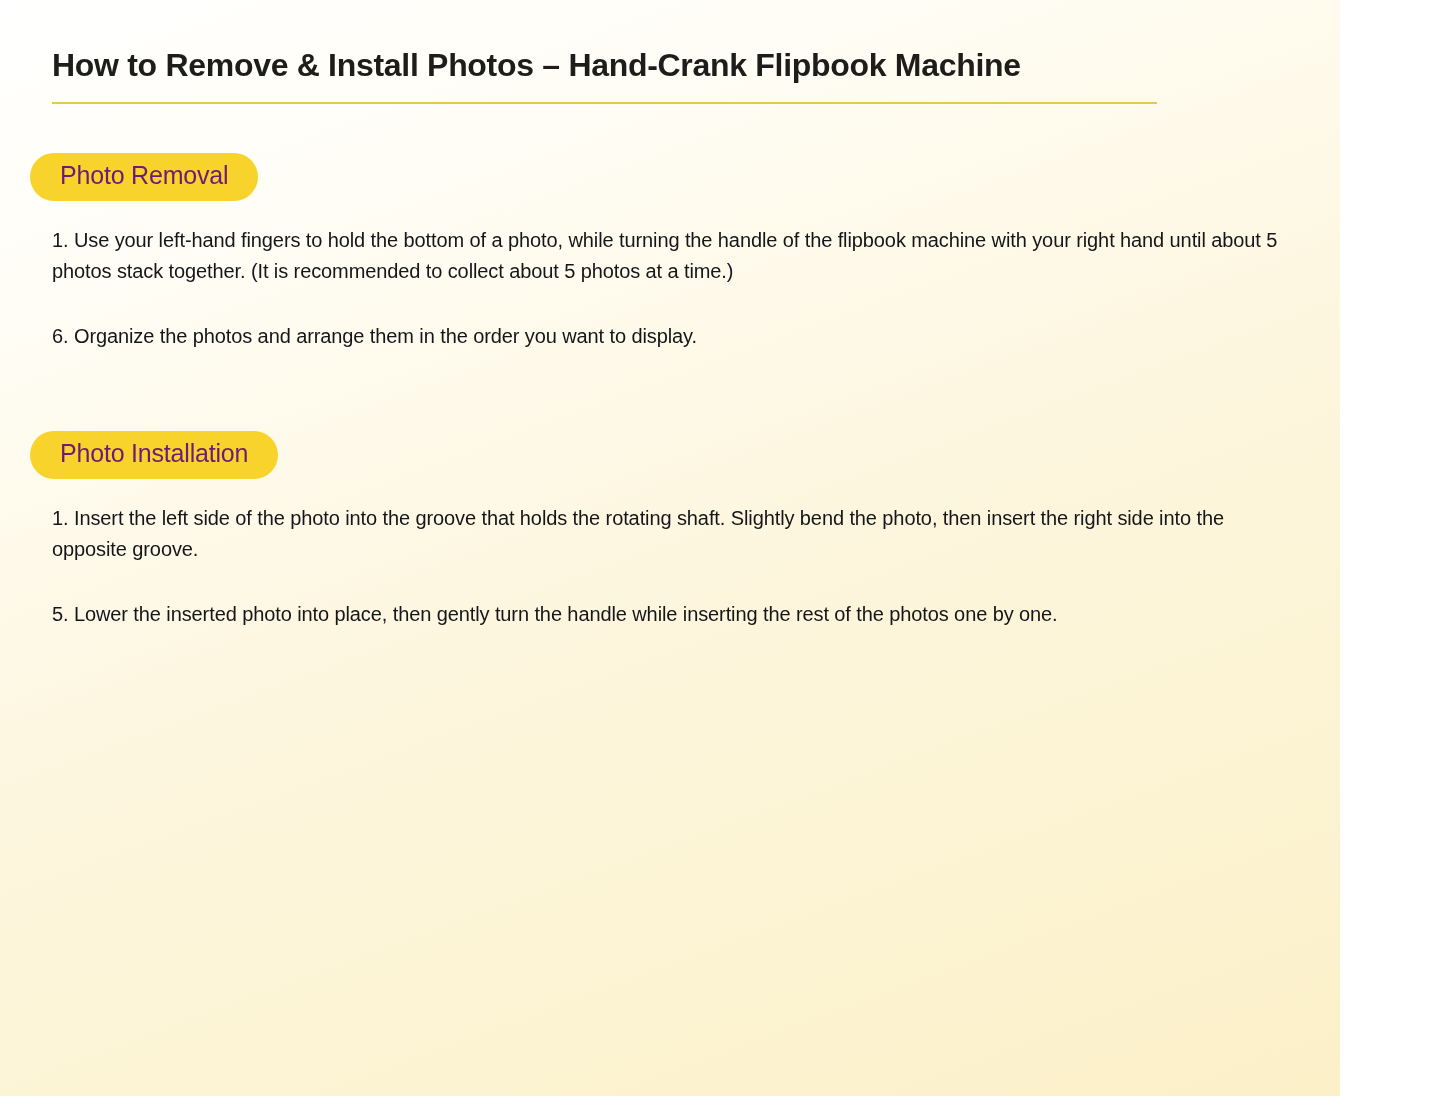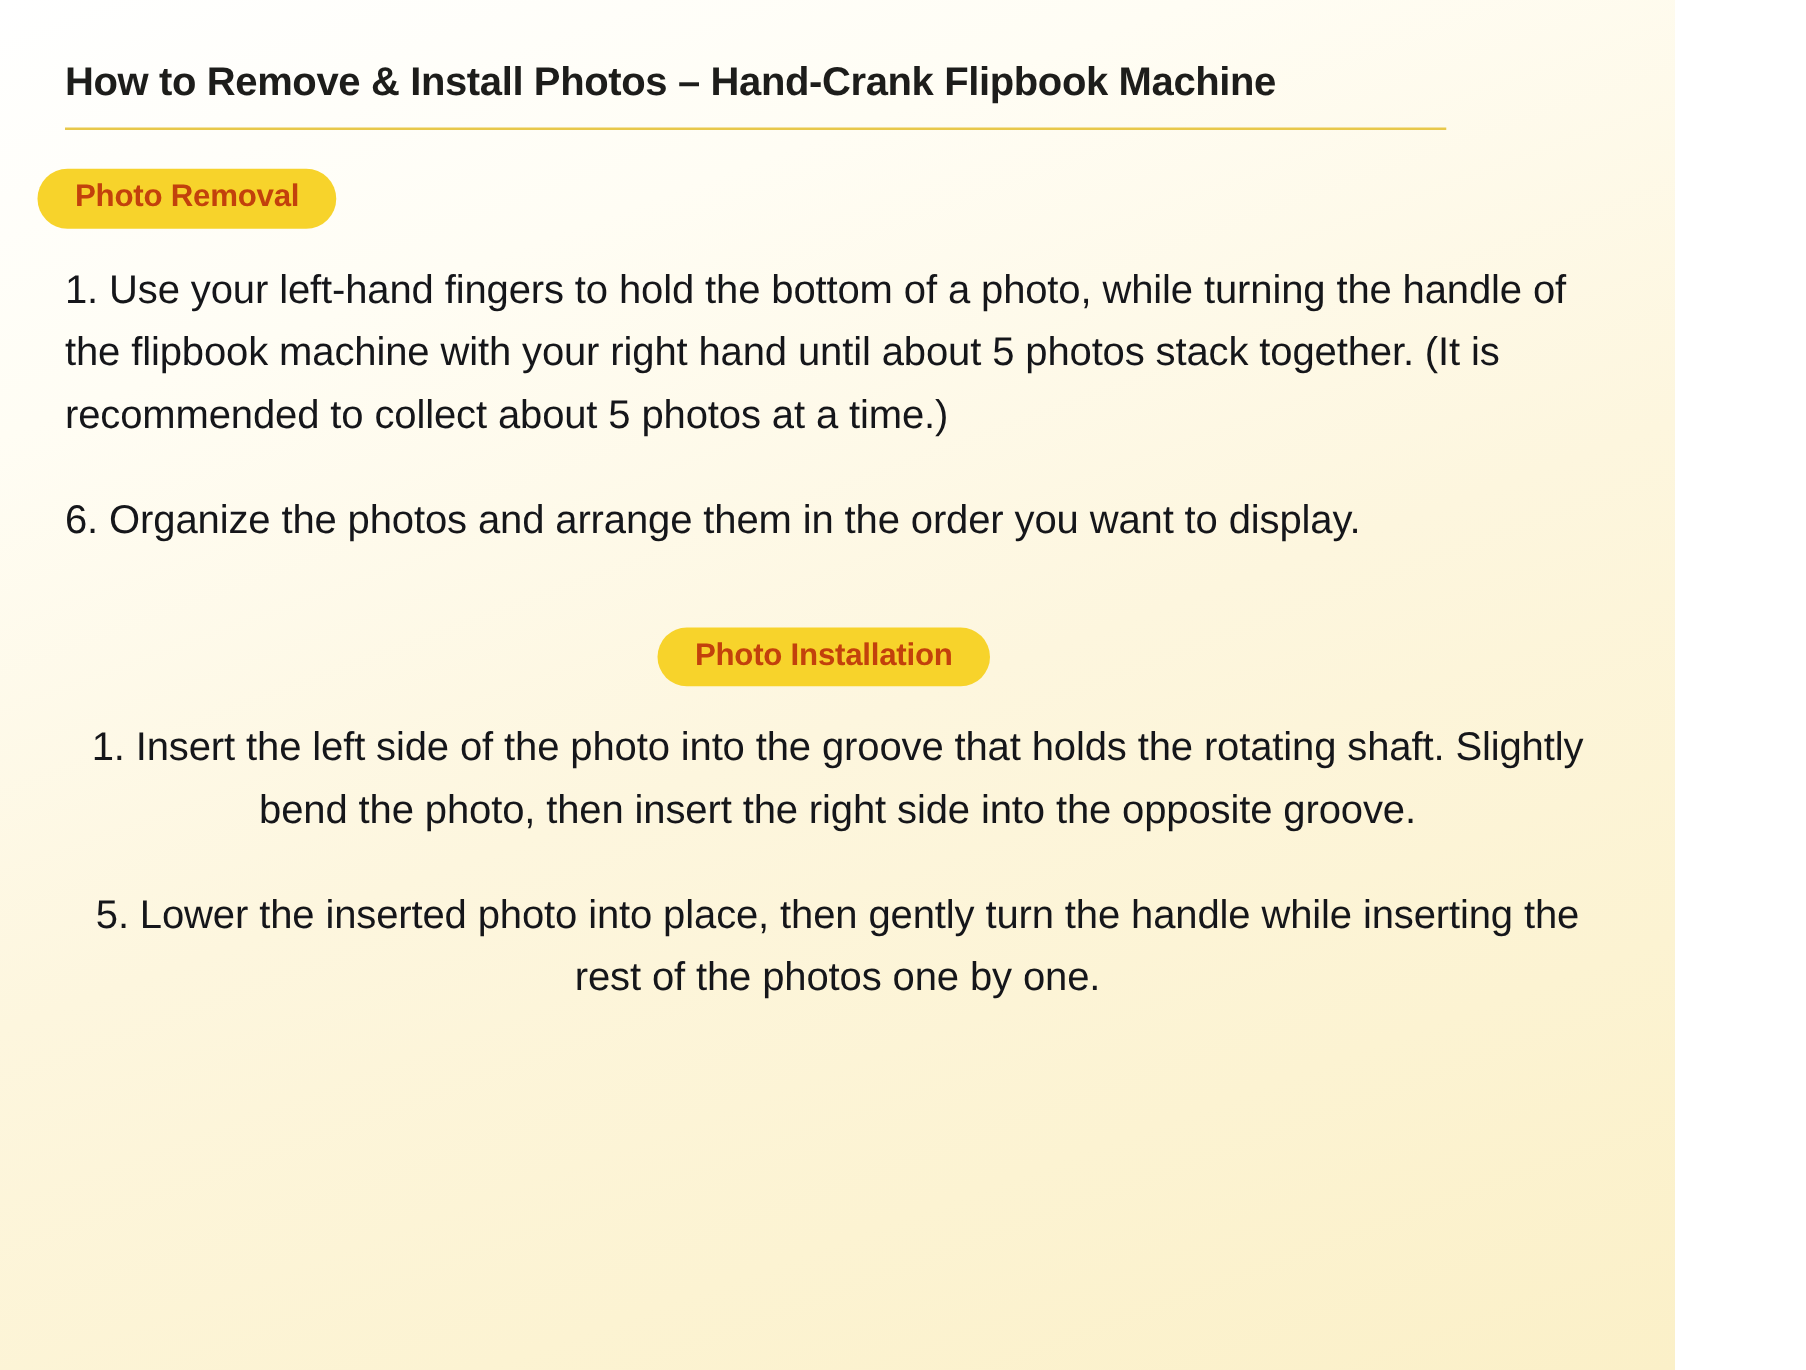--- a/index.html
+++ b/index.html
@@ -36,50 +36,49 @@
     font-size: 32px;
     font-weight: bold;
     color: #1d1d1b;
     letter-spacing: -0.3px;
     line-height: 1.2;
     margin: 0;
   }
   .section-pill {
     display: inline-block;
     background: #f7d32b;
-    color: #c2410c;
+    color: #701a75;
     font-size: 25px;
-    font-weight: bold;
+    font-weight: normal;
     border-radius: 26px;
     padding: 9px 30px 11px 30px;
     line-height: 1.1;
-    margin: 31px 0 0 -22px;
+    margin: 49px 0 0 -22px;
     letter-spacing: -0.2px;
   }
   .pill-wrap {
     margin-left: 0;
   }
   .steps {
     margin: 22px 0 0 0;
     padding: 0;
   }
   .step {
-    font-size: 32px;
+    font-size: 20px;
     line-height: 1.56;
     color: #15161a;
     margin: 0 0 34px 0;
     max-width: 1345px;
     letter-spacing: -0.1px;
   }
   .step:last-child {
     margin-bottom: 0;
   }
   .section + .section {
     margin-top: 30px;
-    text-align: center;
   }
   .sec-removal .steps { margin-top: 24px; }
   .sec-install .steps { margin-top: 24px; }
 </style>
 </head>
 <body>
 
 <div class="page">
 
   <div class="title-block">

